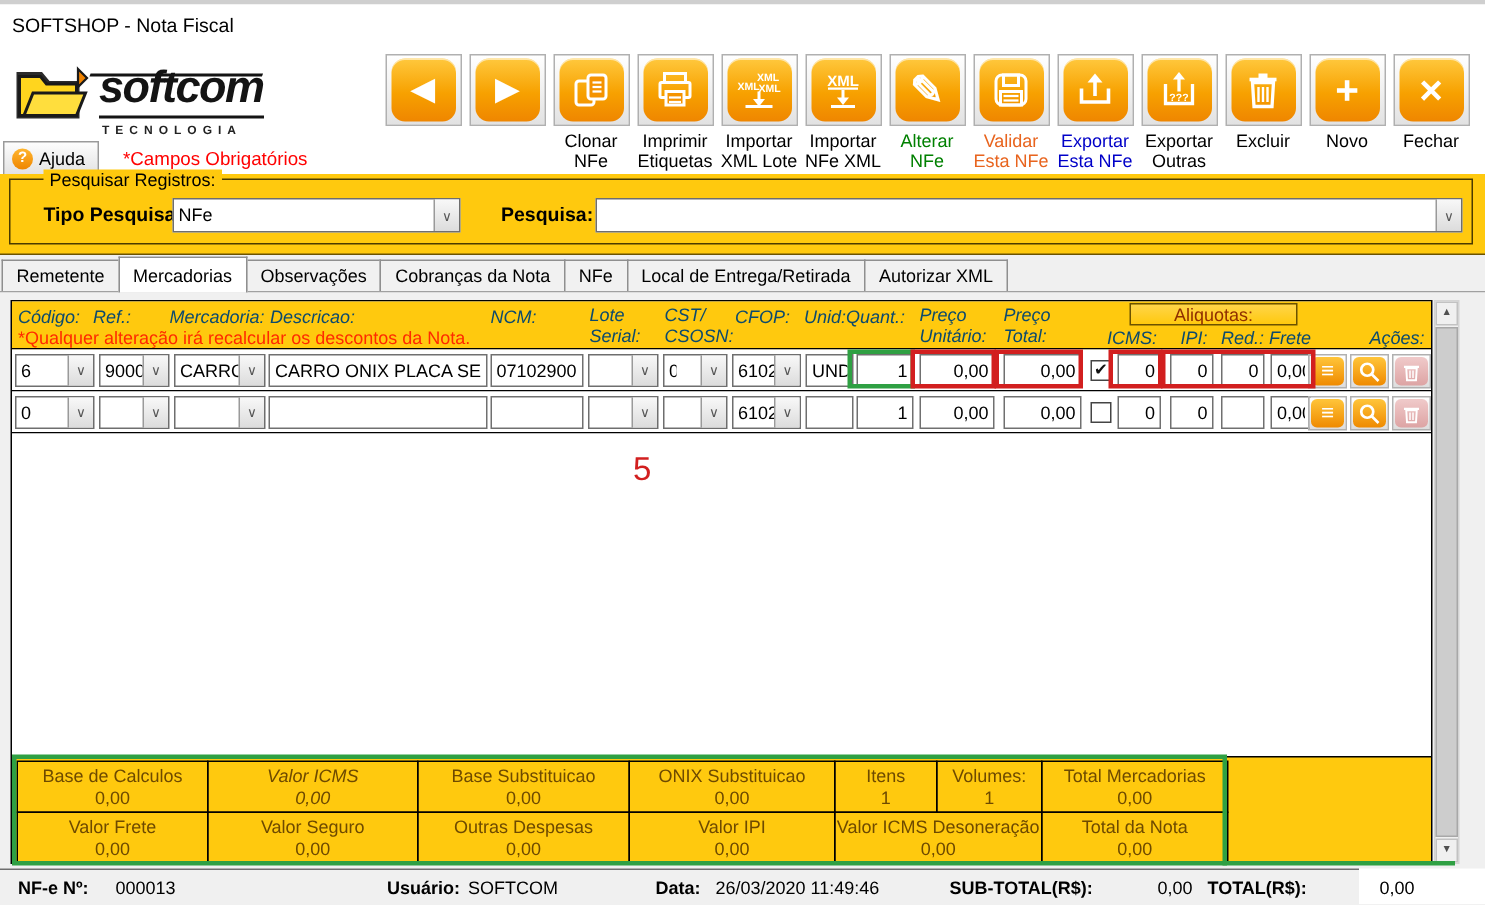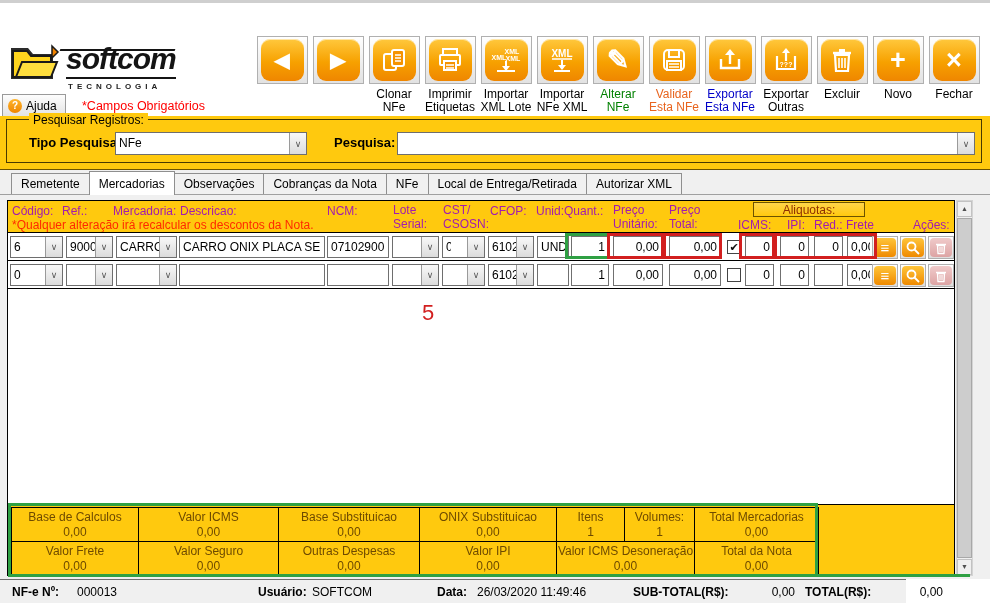--- a/index.html
+++ b/index.html
@@ -41,29 +41,29 @@
   
   .searchpanel { position:absolute; left:0; top:116px; width:990px; height:54px; background:#FFC90E; border-bottom:1px solid #6b5200; }
   .sp-fieldset { position:absolute; left:6px; right:8px; top:3px; bottom:6px; border:1px solid #4a3a00; }
   .sp-legend { position:absolute; left:22px; top:-7px; background:#FFC90E; padding:0 4px; font-size:12px; }
   .sp-label { position:absolute; top:15px; font-weight:bold; font-size:13px; }
   .combo { position:absolute; height:23px; border:1px solid #6e6e6e; background:#fff; display:flex; }
   .combo-text { flex:1; overflow:hidden; white-space:nowrap; font-size:12px; padding:3px 3px 0 3px; }
   .combo-arrow { width:17px; background:linear-gradient(#f8f8f8,#dcdcdc); border-left:1px solid #9a9a9a; color:#555; font-size:9px; display:flex; align-items:center; justify-content:center; }
 
   
-  .tabstrip { position:absolute; left:0; top:170px; width:990px; height:25px; background:#f0f0f0; border-bottom:1px solid #a0a0a0; display:flex; align-items:flex-end; padding-left:11px; }
+  .tabstrip { position:absolute; left:0; top:170px; width:990px; height:25px; background:#f0f0f0; border-bottom:1px solid #a0a0a0; display:flex; align-items:flex-end; padding-left:1px; }
   .tab { height:21px; padding:3px 9px 0 9px; font-size:12px; background:#f1f1f1; border:1px solid #8f8f8f; border-bottom:none; margin-right:-1px; cursor:pointer; white-space:nowrap; }
   .tab.active { background:#fff; height:24px; margin-bottom:-1px; padding-top:5px; position:relative; z-index:2; }
 
   
   .contentarea { position:absolute; left:0; top:195px; width:990px; height:384px; background:#f0f0f0; }
   .gridpanel { position:absolute; left:7px; top:200px; width:948px; height:376px; border:1px solid #000; background:#fff; }
   .grid-header { position:absolute; left:0; top:0; width:946px; height:32px; background:#FFC90E; border-bottom:1px solid #000; }
-  .gh { position:absolute; color:#a21caf; font-size:12px; white-space:nowrap; }
+  .gh { position:absolute; color:#0c4a6e; font-size:12px; white-space:nowrap;font-style:italic; }
   .gh-warn { position:absolute; left:4px; top:17px; color:#FF2A00; font-size:12px; white-space:nowrap; }
   .aliq-box { position:absolute; left:725px; top:1px; width:112px; height:15px; border:1px solid #6b5200; background:linear-gradient(#ffd54a,#FFC90E); color:#8F2F00; text-align:center; font-size:12px;margin-left:20px; }
 
   .grow { position:absolute; left:0; width:946px; height:28px; background:#fff; border-bottom:1px solid #000; }
   .grow1 { top:32px; } .grow2 { top:60px; }
   .grid-white { position:absolute; left:0; top:88px; width:946px; height:215px; background:#fff; }
 
   .tfield { position:absolute; top:3px; height:22px; border:1px solid #707070; background:#fff; font-family:"Liberation Sans", sans-serif; font-size:12px; padding:0 3px; }
   .tfield.num { text-align:right; }
   .fcombo { top:3px; height:22px; }
@@ -116,20 +116,23 @@
   .ann-red { border:3px solid #D21F1F; }
   .ann-green { border:3px solid #2FA043; }
   .ann-num { color:#D21F1F; font-size:22px; font-family:"Liberation Sans", sans-serif; }
 </style>
 </head>
 <body>
 
 <div id="app">
   <div class="win-topedge"></div>
 
+  <div class="titlebar">
+    <div class="title">SOFTSHOP - Nota Fiscal</div>
+  </div>
 
   <div class="headerarea">
     <div class="logo">
       <svg class="logo-folder" width="52" height="46" viewBox="0 0 52 46">
         <path d="M3 10 L20 10 L25 16 L45 16 L45 41 L3 41 Z" fill="#2b2b2b"></path>
         <path d="M5 13 L19 13 L23 18 L43 18 L43 39 L5 39 Z" fill="#FFD51E" stroke="#1a1a1a" stroke-width="2"></path>
         <path d="M8 39 L14 24 L49 24 L43 39 Z" fill="#FFDE3d" stroke="#1a1a1a" stroke-width="2"></path>
         <path d="M44 8 L50 14 L44 20 Z" fill="#F08300" stroke="#1a1a1a" stroke-width="1.5"></path>
       </svg>
       <div class="logo-word">softcom</div>
@@ -472,21 +475,21 @@
               <line x1="8" y1="6" x2="8" y2="11" stroke="#fff" stroke-width="1"></line>
             </svg>
       </div>
         </div>
     </div>
 
     <div class="grid-white"></div>
 
     <div class="summary-strip">
       <div class="scell" style="left:3px; top:2px; width:128px; height:35px;"><span>Base de Calculos</span><span class="sv">0,00</span></div>
-      <div class="scell" style="left:130px; top:2px; width:141px; height:35px;"><span>Valor ICMS</span><span class="sv">0,00</span></div>
+      <div class="scell" style="left:130px; top:2px; width:141px; height:35px;font-style:italic;"><span>Valor ICMS</span><span class="sv">0,00</span></div>
       <div class="scell" style="left:270px; top:2px; width:142px; height:35px;"><span>Base Substituicao</span><span class="sv">0,00</span></div>
       <div class="scell" style="left:411px; top:2px; width:138px; height:35px;"><span>ONIX Substituicao</span><span class="sv">0,00</span></div>
       <div class="scell" style="left:548px; top:2px; width:69px; height:35px;"><span>Itens</span><span class="sv">1</span></div>
       <div class="scell" style="left:616px; top:2px; width:71px; height:35px;"><span>Volumes:</span><span class="sv">1</span></div>
       <div class="scell" style="left:686px; top:2px; width:125px; height:35px;"><span>Total Mercadorias</span><span class="sv">0,00</span></div>
 
       <div class="scell" style="left:3px; top:36px; width:128px; height:35px;"><span>Valor Frete</span><span class="sv">0,00</span></div>
       <div class="scell" style="left:130px; top:36px; width:141px; height:35px;"><span>Valor Seguro</span><span class="sv">0,00</span></div>
       <div class="scell" style="left:270px; top:36px; width:142px; height:35px;"><span>Outras Despesas</span><span class="sv">0,00</span></div>
       <div class="scell" style="left:411px; top:36px; width:138px; height:35px;"><span>Valor IPI</span><span class="sv">0,00</span></div>

